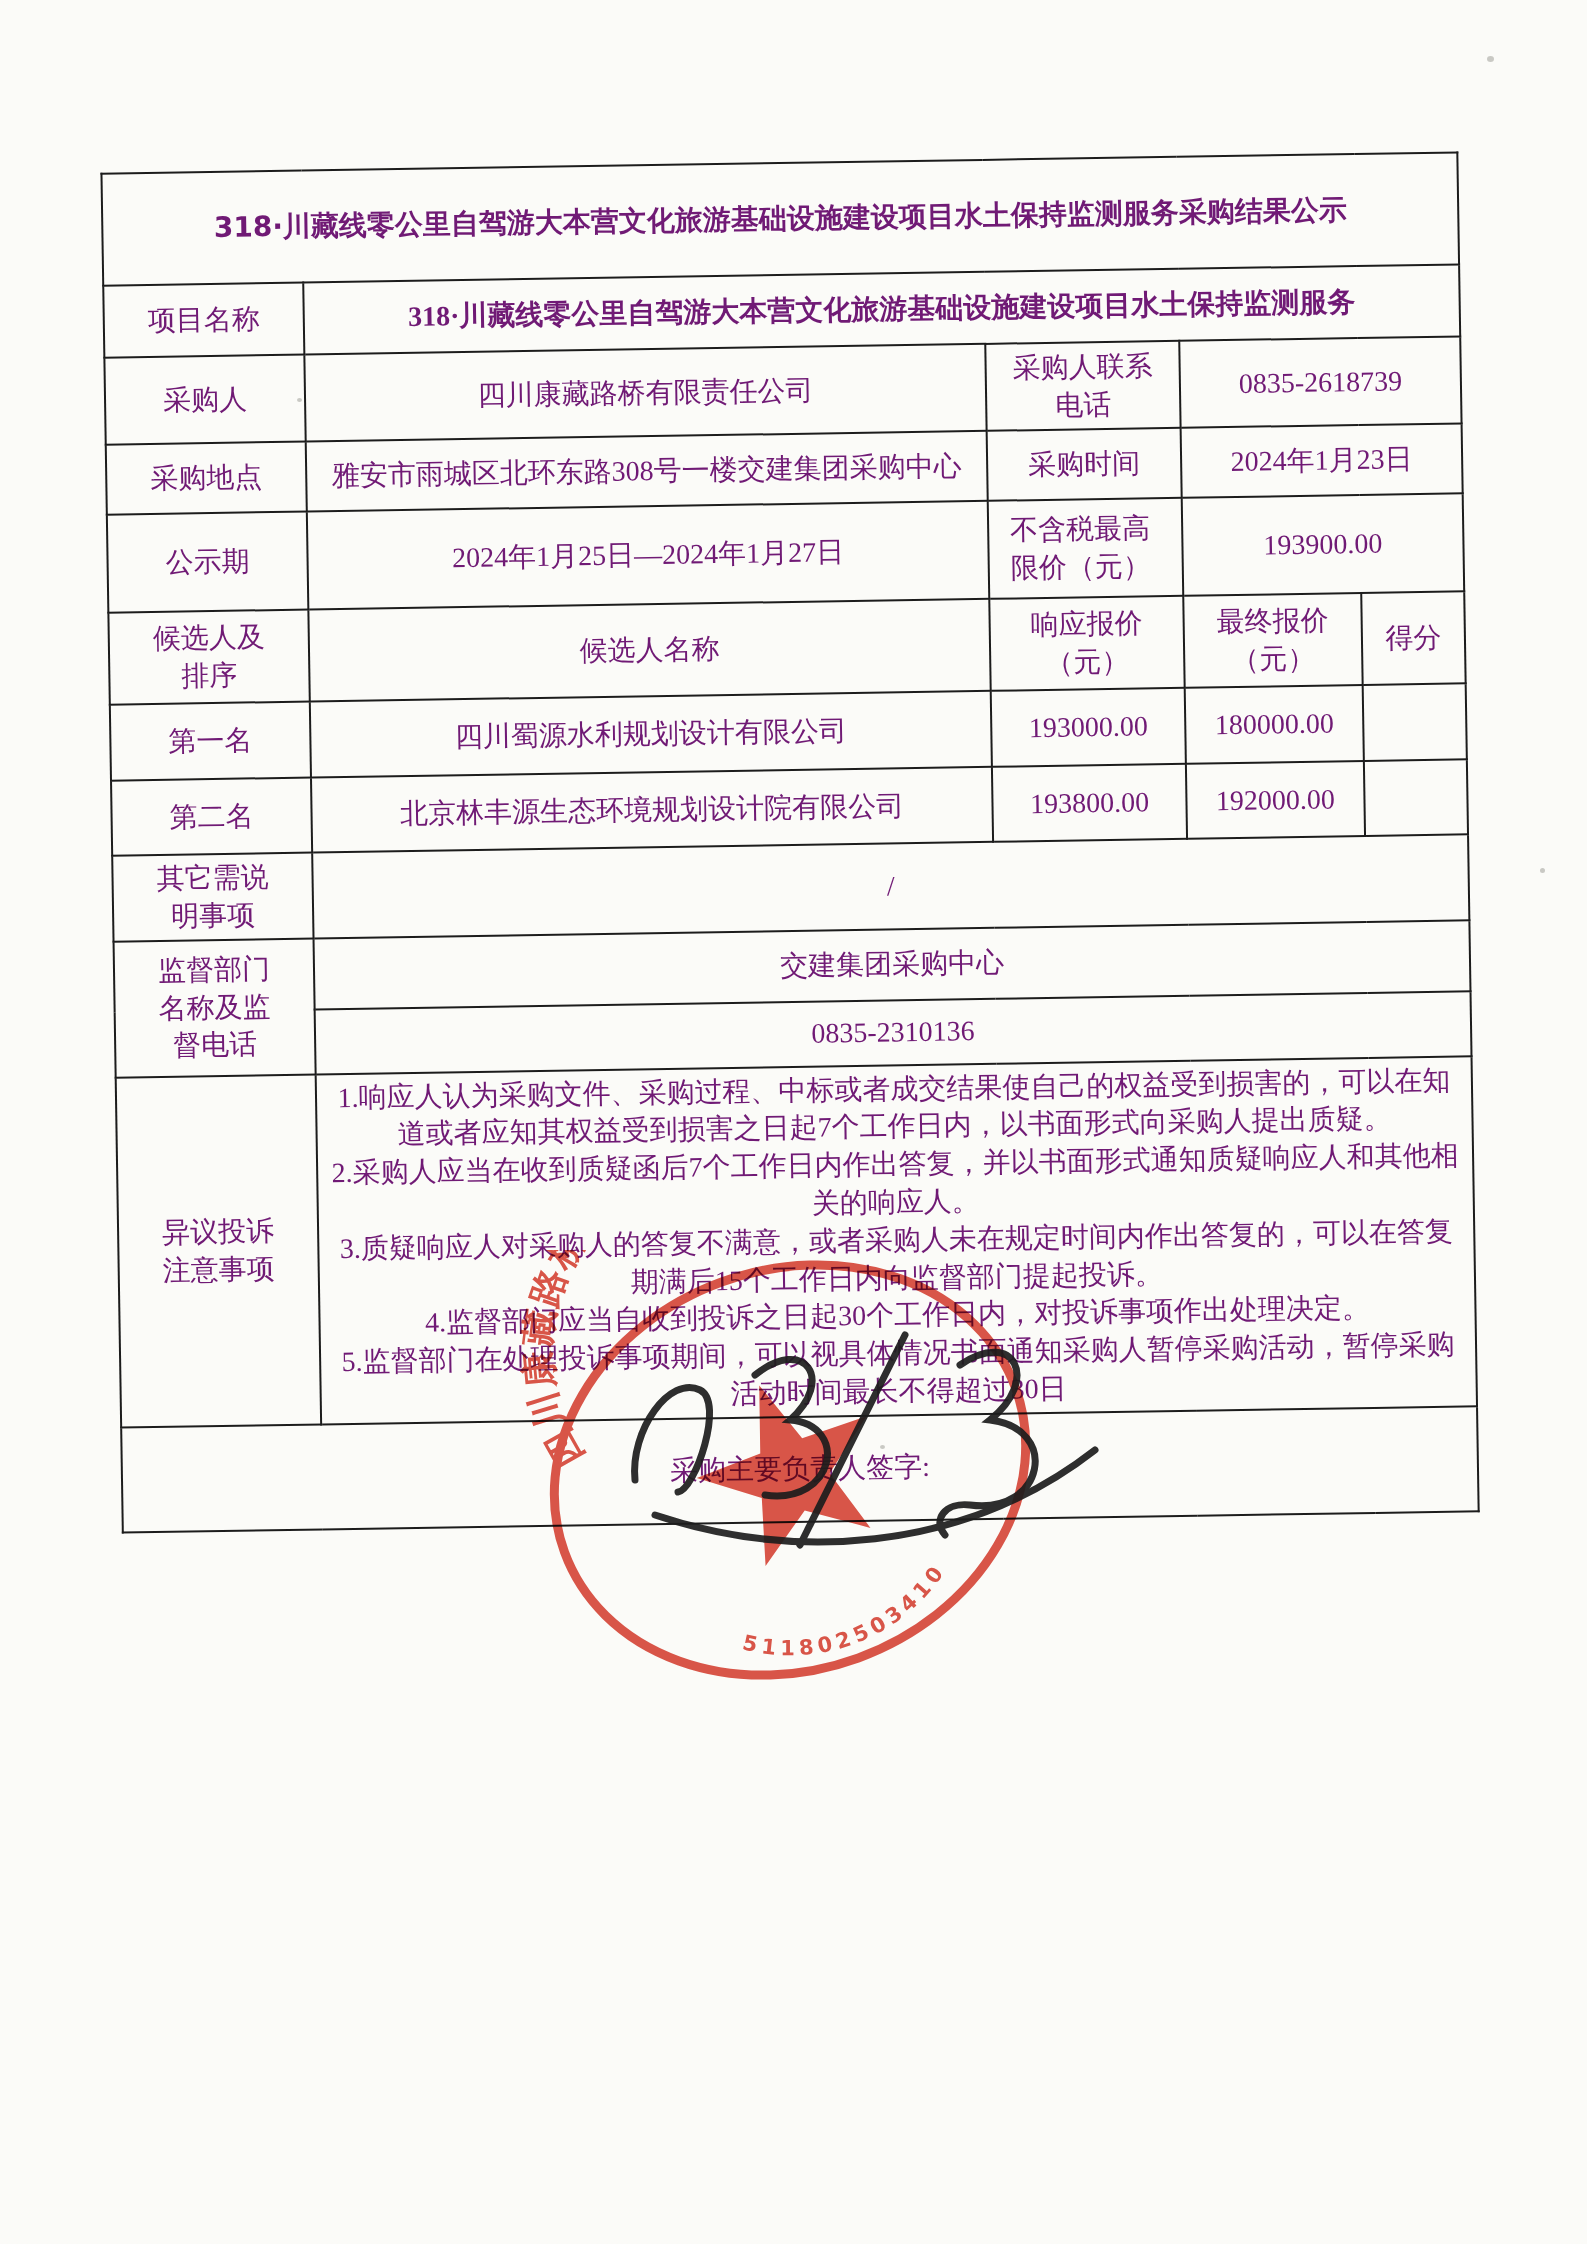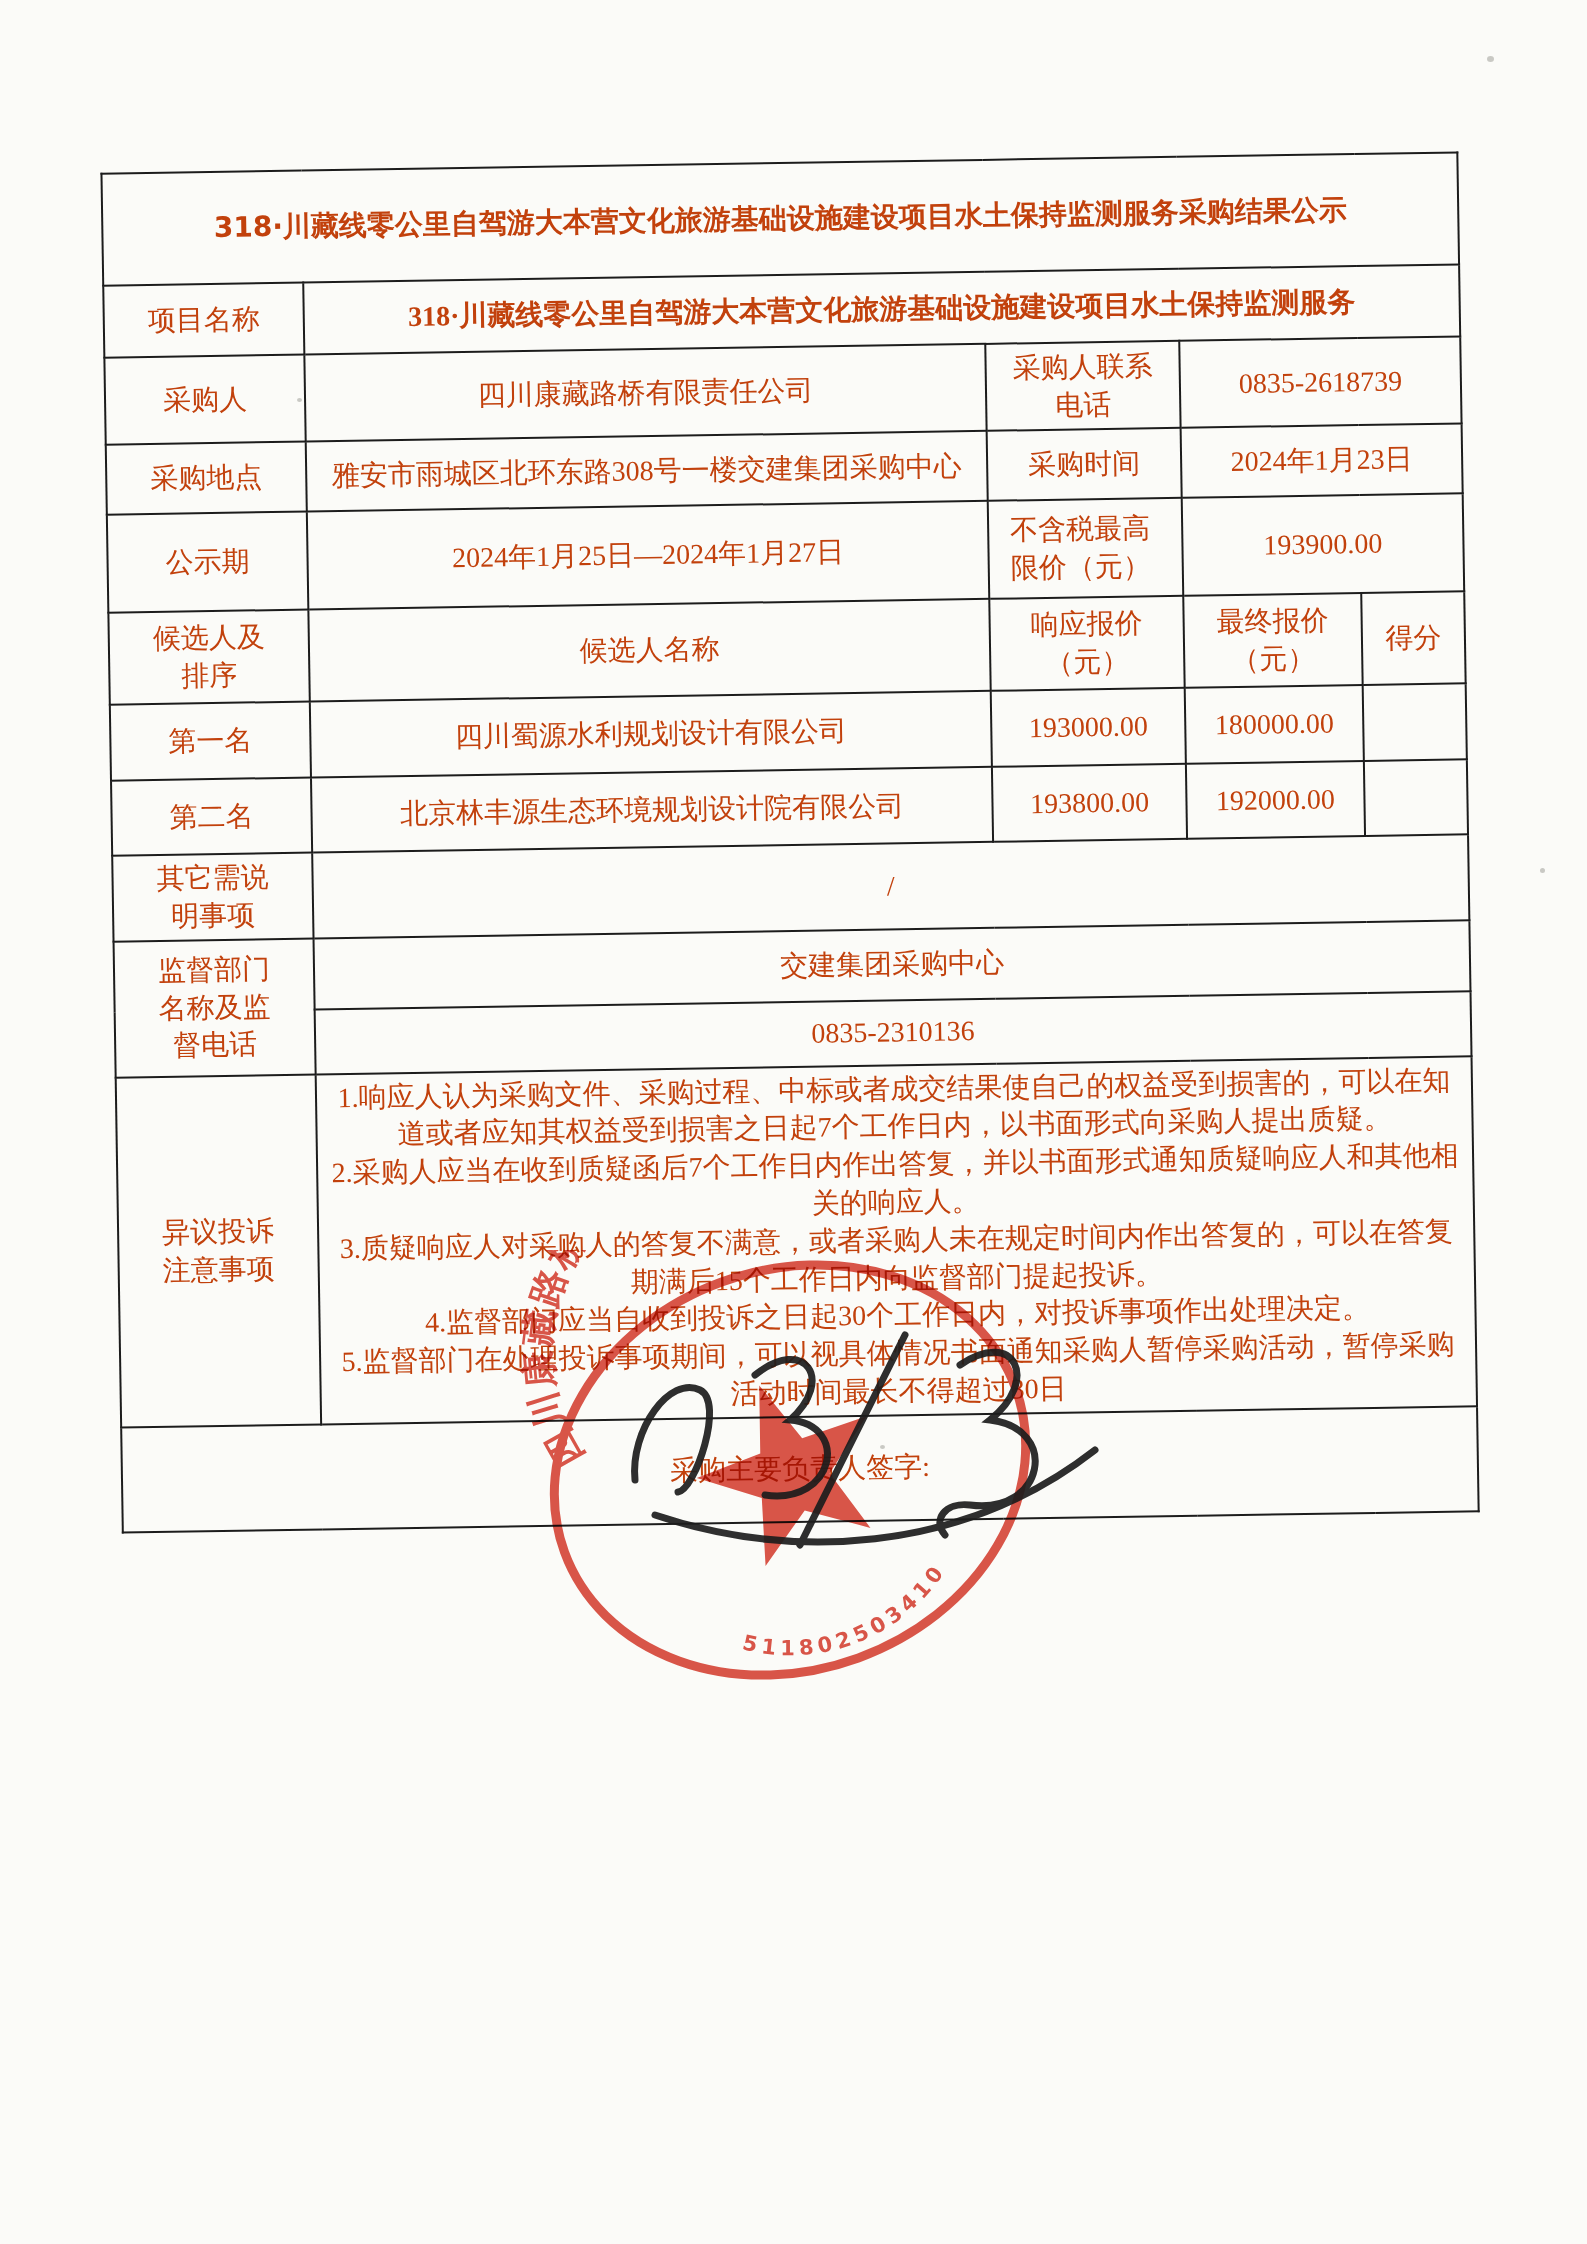--- a/index.html
+++ b/index.html
@@ -2,21 +2,21 @@
 <html><head>
 <meta charset="utf-8">
 <style>
   html,body{margin:0;padding:0;background:#f7f7f4;}
   .page{
     position:relative;
     width:1587px;height:2244px;
     background:#fbfbf8;
     overflow:hidden;
     font-family:"Liberation Serif","DejaVu Serif",serif;
-    color:#c2410c;
+    color:#701a75;
   }
   .doc-table{
     position:absolute;left:110px;top:162px;width:1356px;
     border-collapse:collapse;table-layout:fixed;
     transform:rotate(-0.9deg);
     transform-origin:50% 45%;
   }
   .doc-table td{
     border:2.4px solid #1c1c1c;
     text-align:center;vertical-align:middle;

